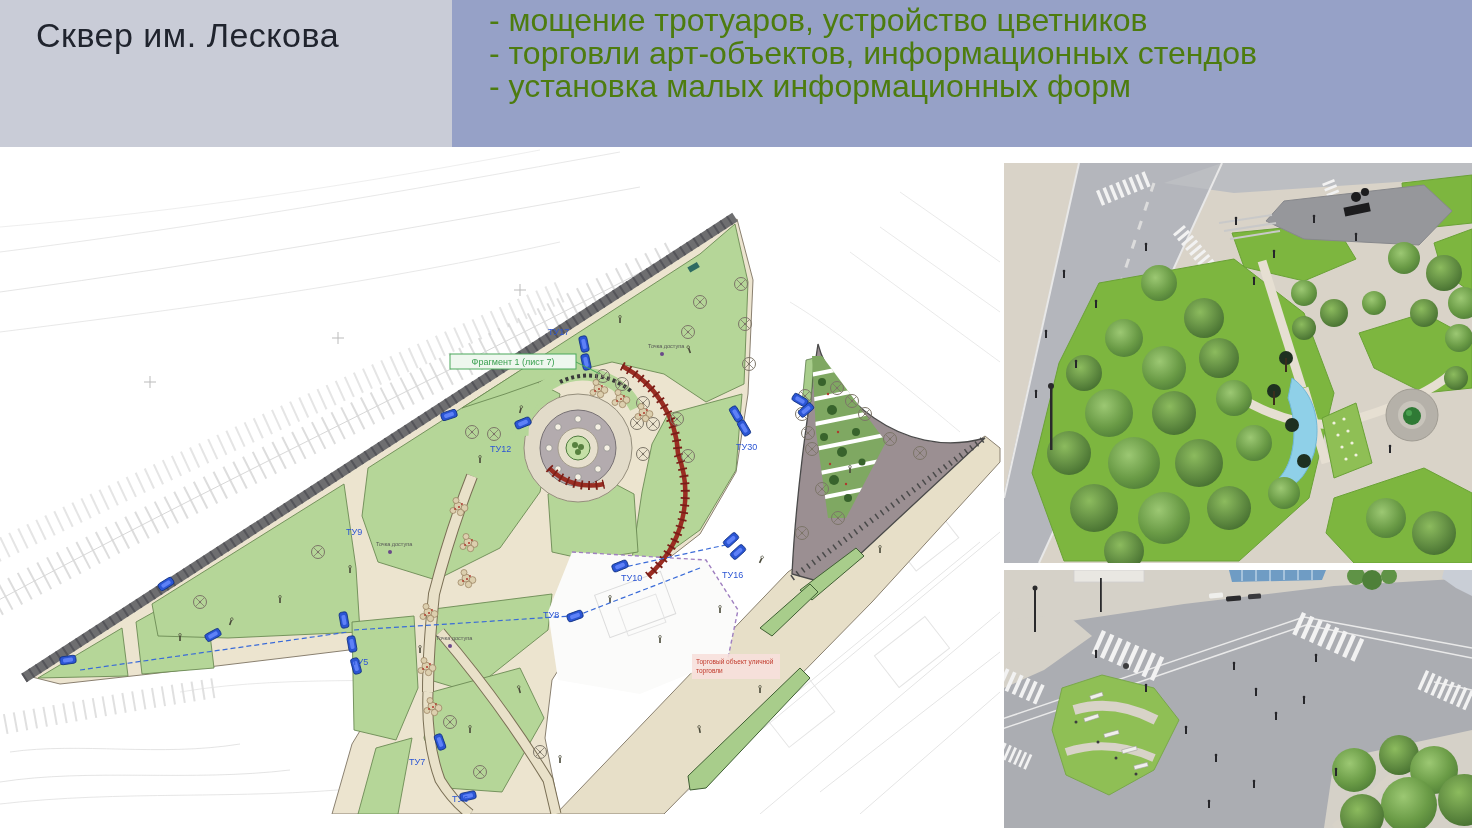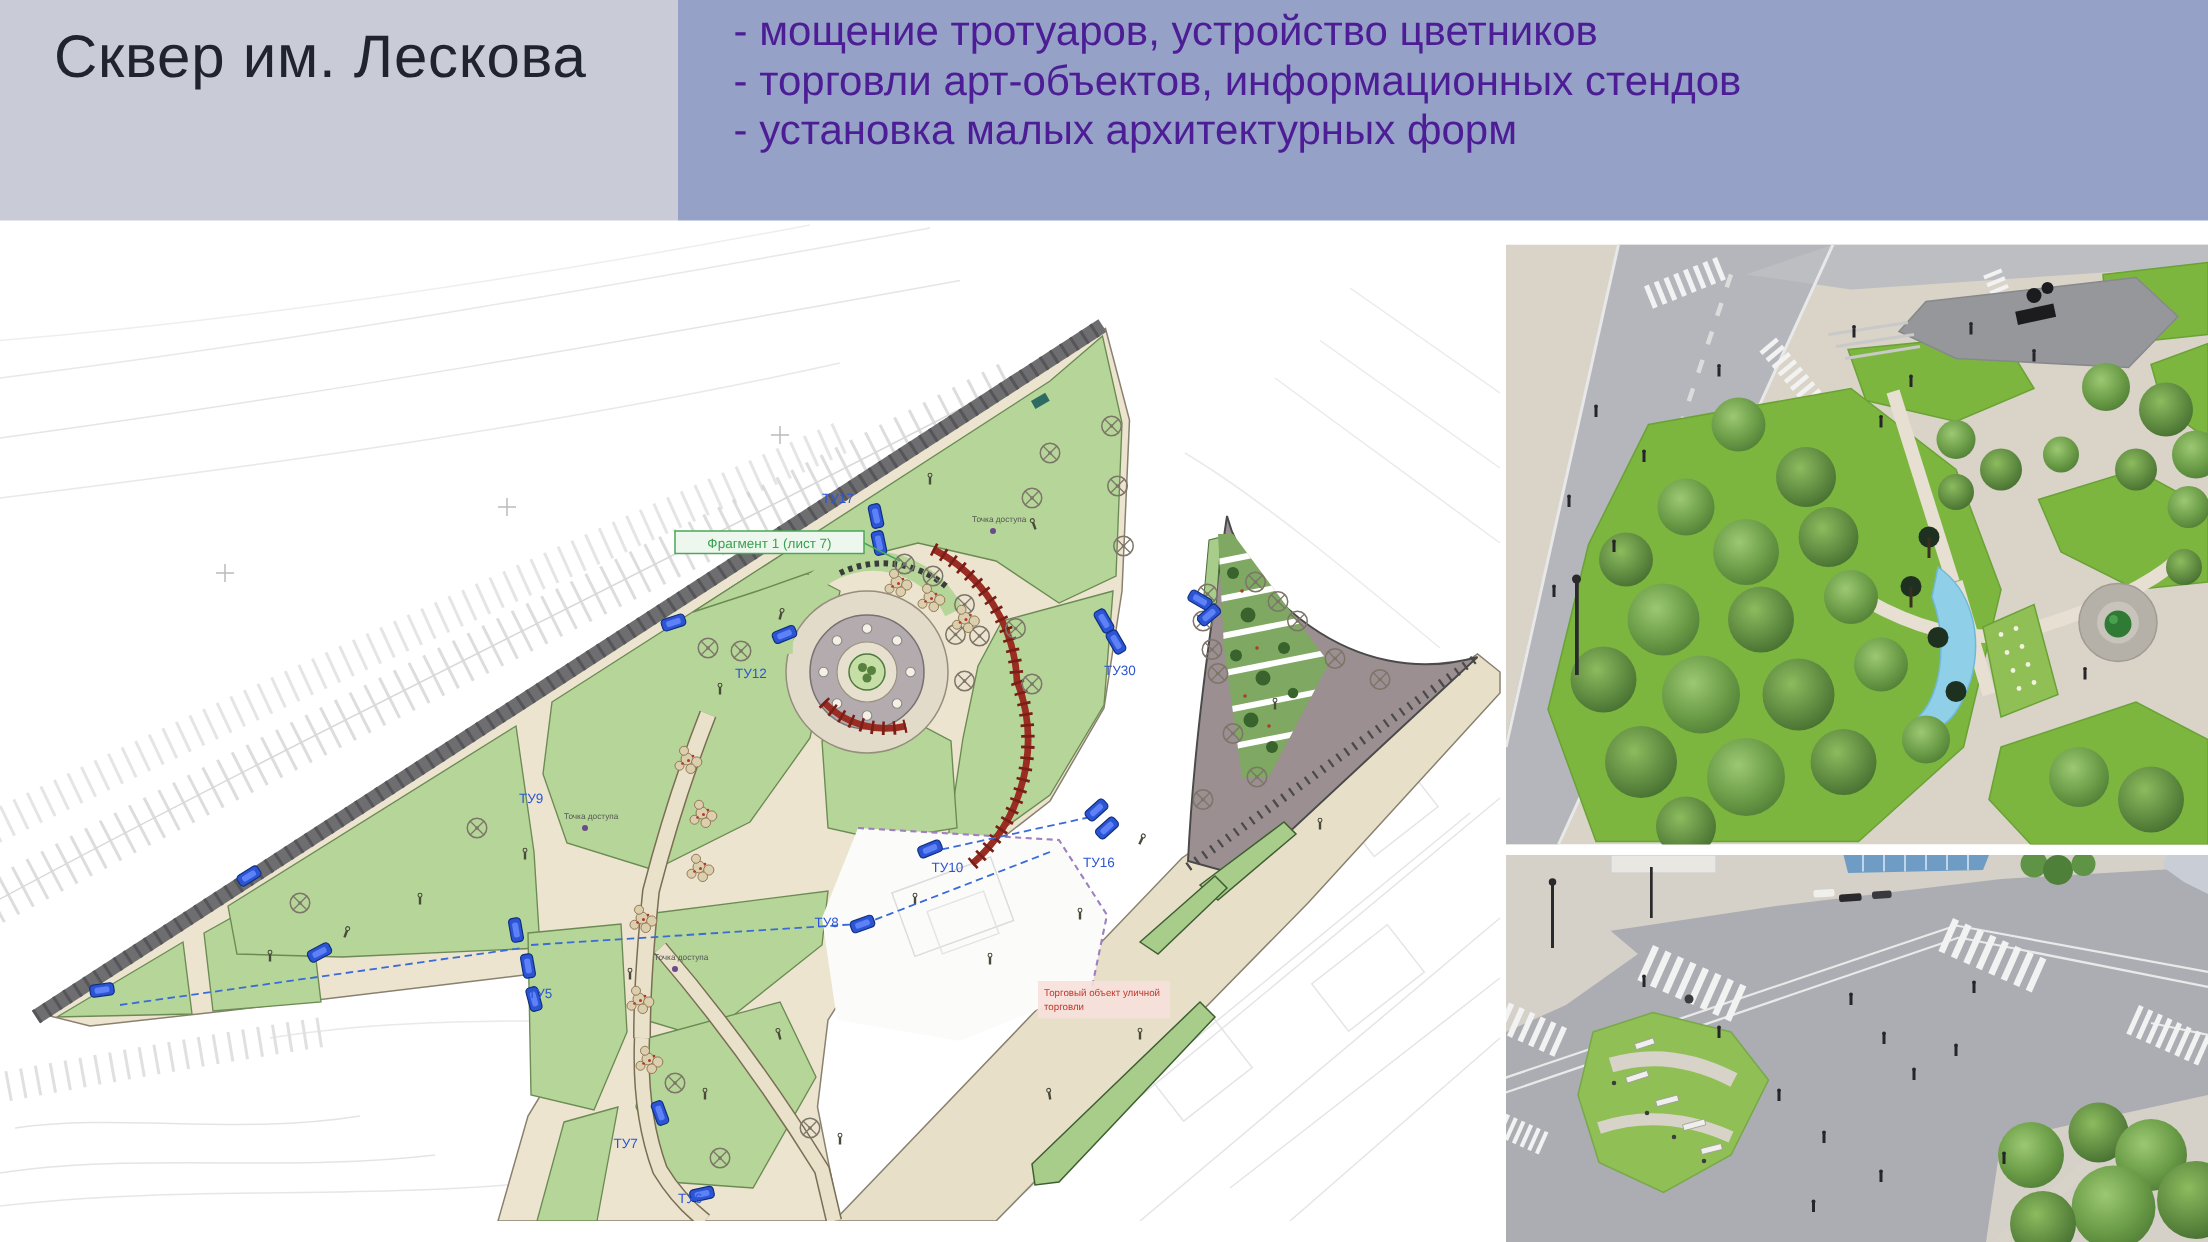--- a/index.html
+++ b/index.html
@@ -11,42 +11,42 @@
   .hdr-left{
     position:absolute;left:0;top:0;width:452px;height:147px;
     background:#c9ccd7;
   }
   .hdr-right{
     position:absolute;left:452px;top:0;width:1020px;height:147px;
     background:#96a1c7;
   }
   .hdr-title{
     position:absolute;left:36px;top:16px;
-    font-size:40px;color:#20242e;letter-spacing:.5px;
+    font-size:34px;color:#20242e;letter-spacing:.5px;
   }
   .hdr-bullets{
     position:absolute;left:489px;top:4px;margin:0;padding:0;list-style:none;
-    font-size:28px;line-height:33px;color:#4c1d95;
+    font-size:32px;line-height:33px;color:#4d7c0f;
   }
   .plan-wrap{position:absolute;left:0;top:132px;width:1005px;height:682px;}
   .render-top{position:absolute;left:1004px;top:163px;width:468px;height:400px;}
   .render-bot{position:absolute;left:1004px;top:570px;width:468px;height:258px;}
   svg{display:block}
   text{font-family:"Liberation Sans", sans-serif;}
 </style>
 </head>
 <body>
 
 <div class="hdr-left"></div>
 <div class="hdr-right"></div>
 <div class="hdr-title">Сквер им. Лескова</div>
 <ul class="hdr-bullets">
   <li>- мощение тротуаров, устройство цветников</li>
   <li>- торговли арт-объектов, информационных стендов</li>
-  <li>- установка малых архитектурных форм</li>
+  <li>- установка малых информационных форм</li>
 </ul>
 
 <div class="plan-wrap">
 <svg width="1005" height="682" viewBox="0 0 1005 682">
   <defs>
     <g id="treeSym">
       <circle r="6.5" fill="none" stroke="#7c7568" stroke-width="1"></circle>
       <line x1="-4.5" y1="-4.5" x2="4.5" y2="4.5" stroke="#7c7568" stroke-width="0.8"></line>
       <line x1="4.5" y1="-4.5" x2="-4.5" y2="4.5" stroke="#7c7568" stroke-width="0.8"></line>
       <circle r="1.2" fill="#7c7568"></circle>

